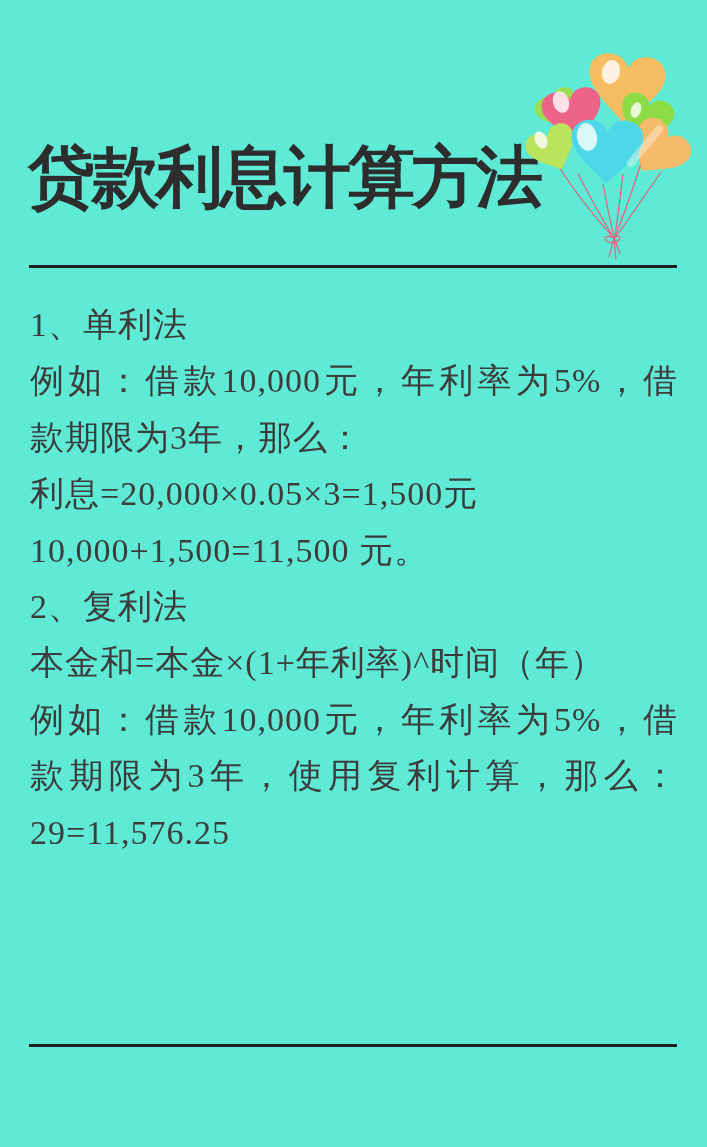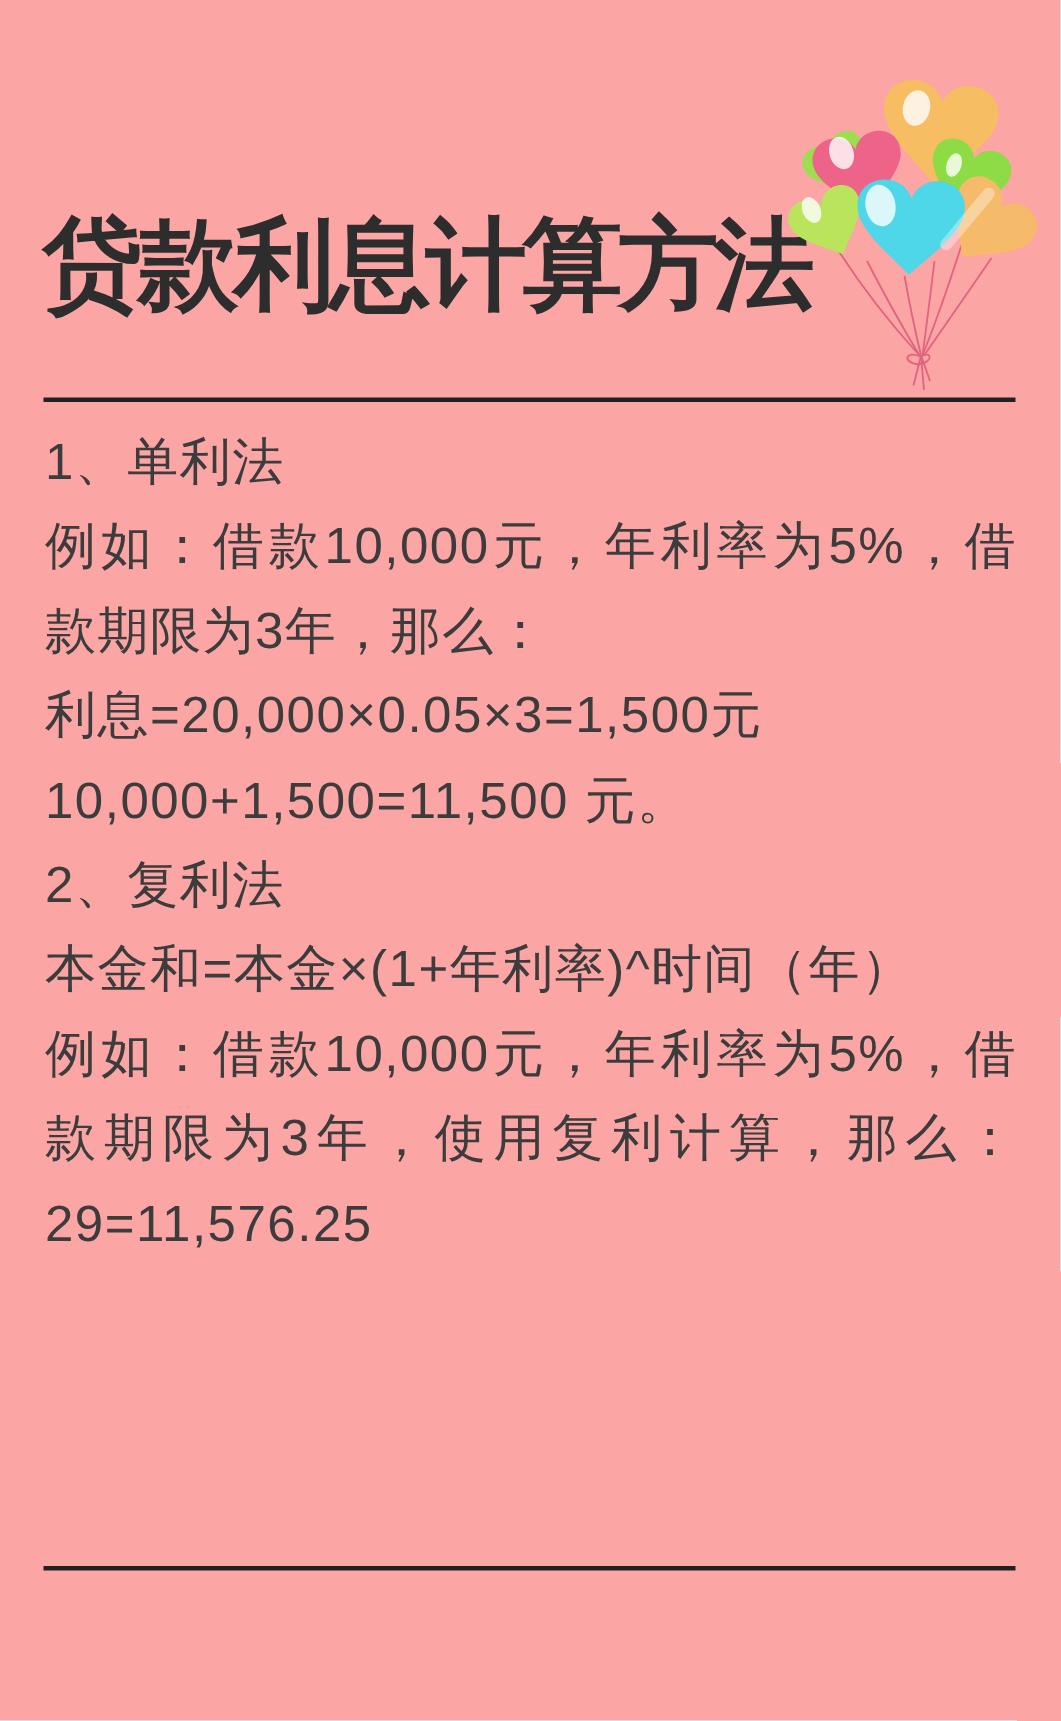--- a/index.html
+++ b/index.html
@@ -1,21 +1,21 @@
 <!DOCTYPE html>
 <html><head>
 <meta charset="utf-8">
 <style>
   html,body{margin:0;padding:0;background:#ffffff;}
   .page{
     position:relative;
     width:707px;height:1147px;
-    background:#fca5a5;
+    background:#5eead4;
     overflow:hidden;
-    font-family:Liberation Sans, sans-serif;
+    font-family:Liberation Serif, serif;
     color:#3c3c3c;
   }
   .title{
     position:absolute;
     left:28px;top:138px;
     font-size:67px;
     line-height:78px;
     font-weight:bold;
     letter-spacing:-3px;
     color:#2d2d2d;
@@ -30,21 +30,21 @@
     position:absolute;
     left:29px;
     width:648px;height:3px;
     background:#212121;
     z-index:1;
   }
   .divider.top{top:265px;}
   .divider.bottom{top:1044px;}
   .article{
     position:absolute;
-    left:30px;top:280px;
+    left:30px;top:297px;
     width:648px;
     font-size:34px;
     line-height:56.4px;
     letter-spacing:1px;
     color:#3c3c3c;
   }
   .line{white-space:nowrap;}
   .line.justify{
     white-space:normal;
     text-align:justify;

